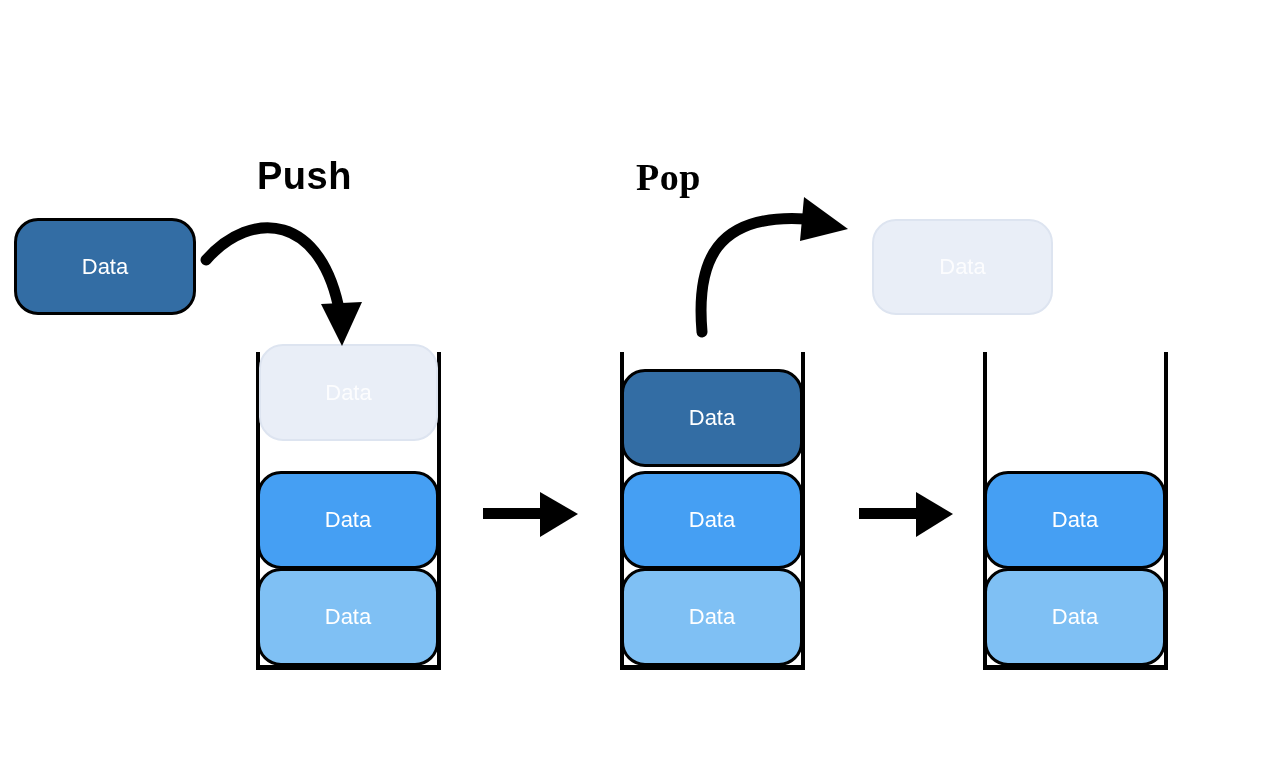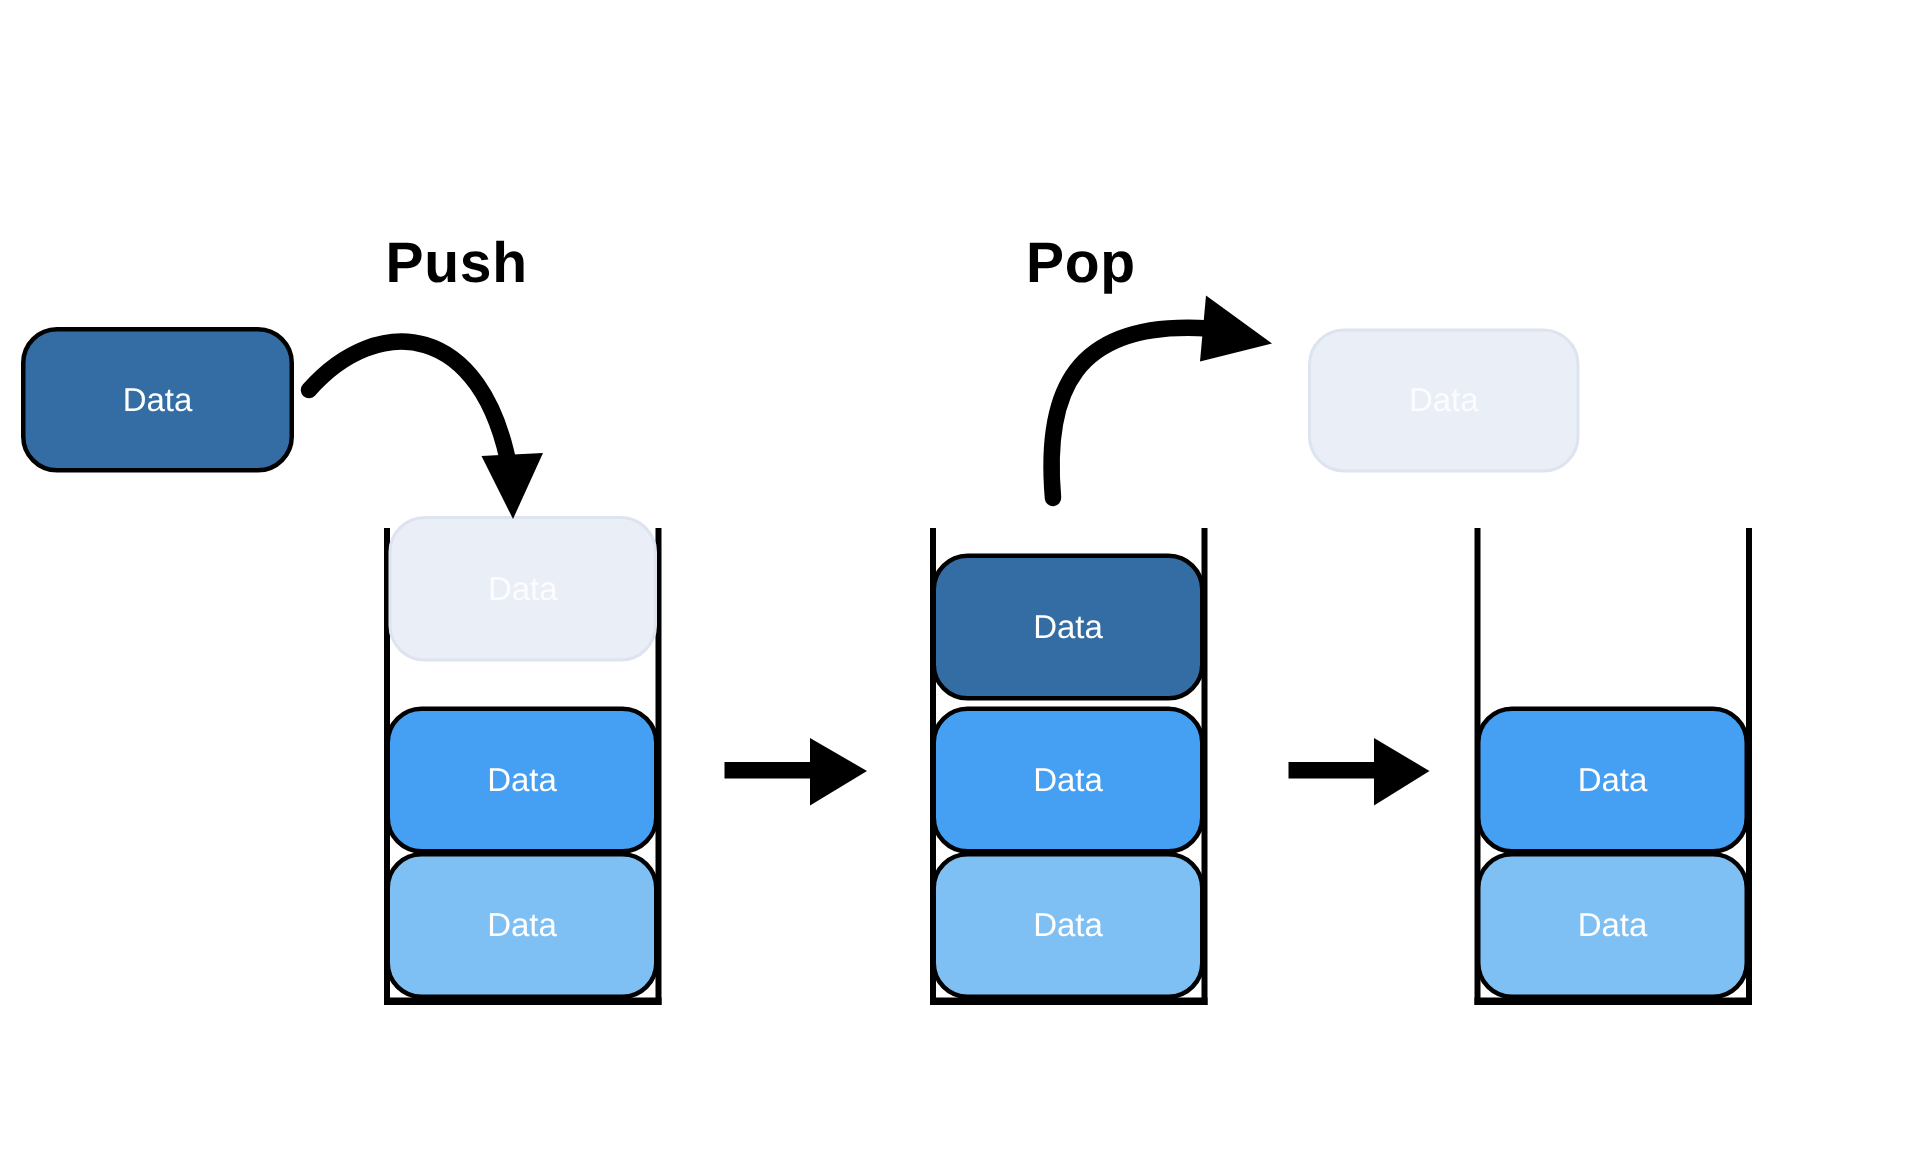--- a/index.html
+++ b/index.html
@@ -57,21 +57,21 @@
     height: 766px;
     pointer-events: none;
   }
 </style>
 </head>
 <body>
 
 <div id="canvas">
 
   <div class="op-label" style="left:257px; top:155px;">Push</div>
-  <div class="op-label" style="left:684px; top:155px;">Pop</div>
+  <div class="op-label" style="left:636px; top:155px;font-family:Liberation Serif, serif;">Pop</div>
 
   <div class="data-box dark" style="left:14px; top:218px; width:182px; height:97px;">
     <span>Data</span>
   </div>
 
   <div class="data-box ghost" style="left:872px; top:219px; width:181px; height:96px;">
     <span>Data</span>
   </div>
 
   <div class="stack-container" style="left:256px; top:352px; width:185px; height:318px;"></div>

